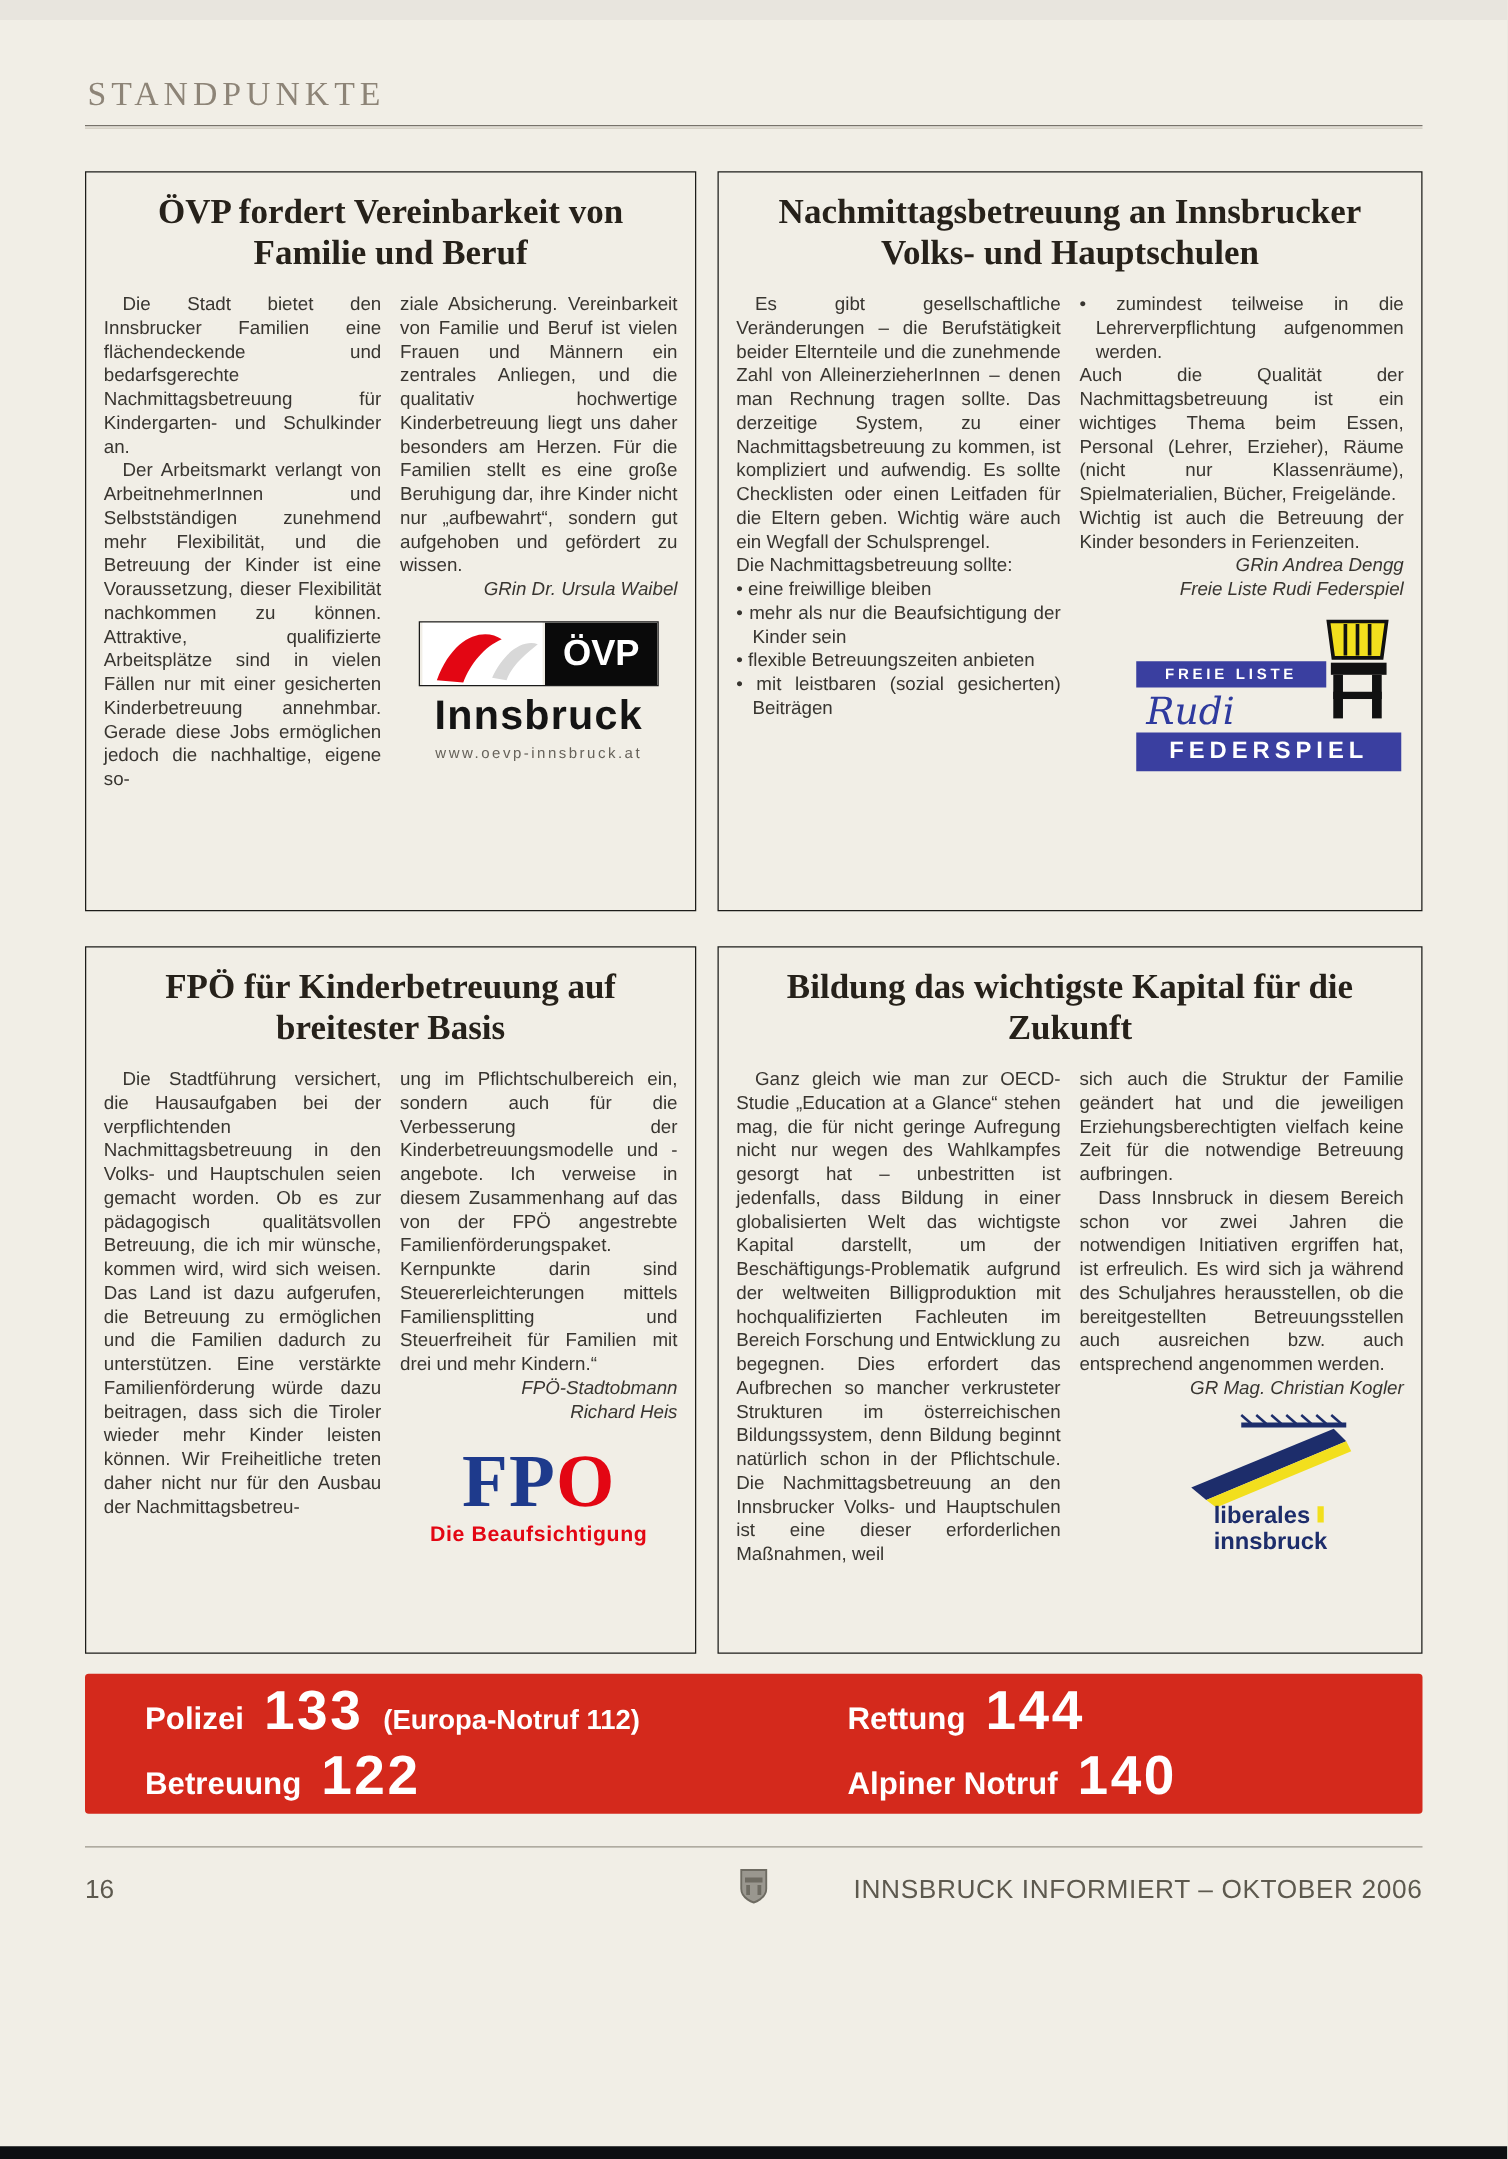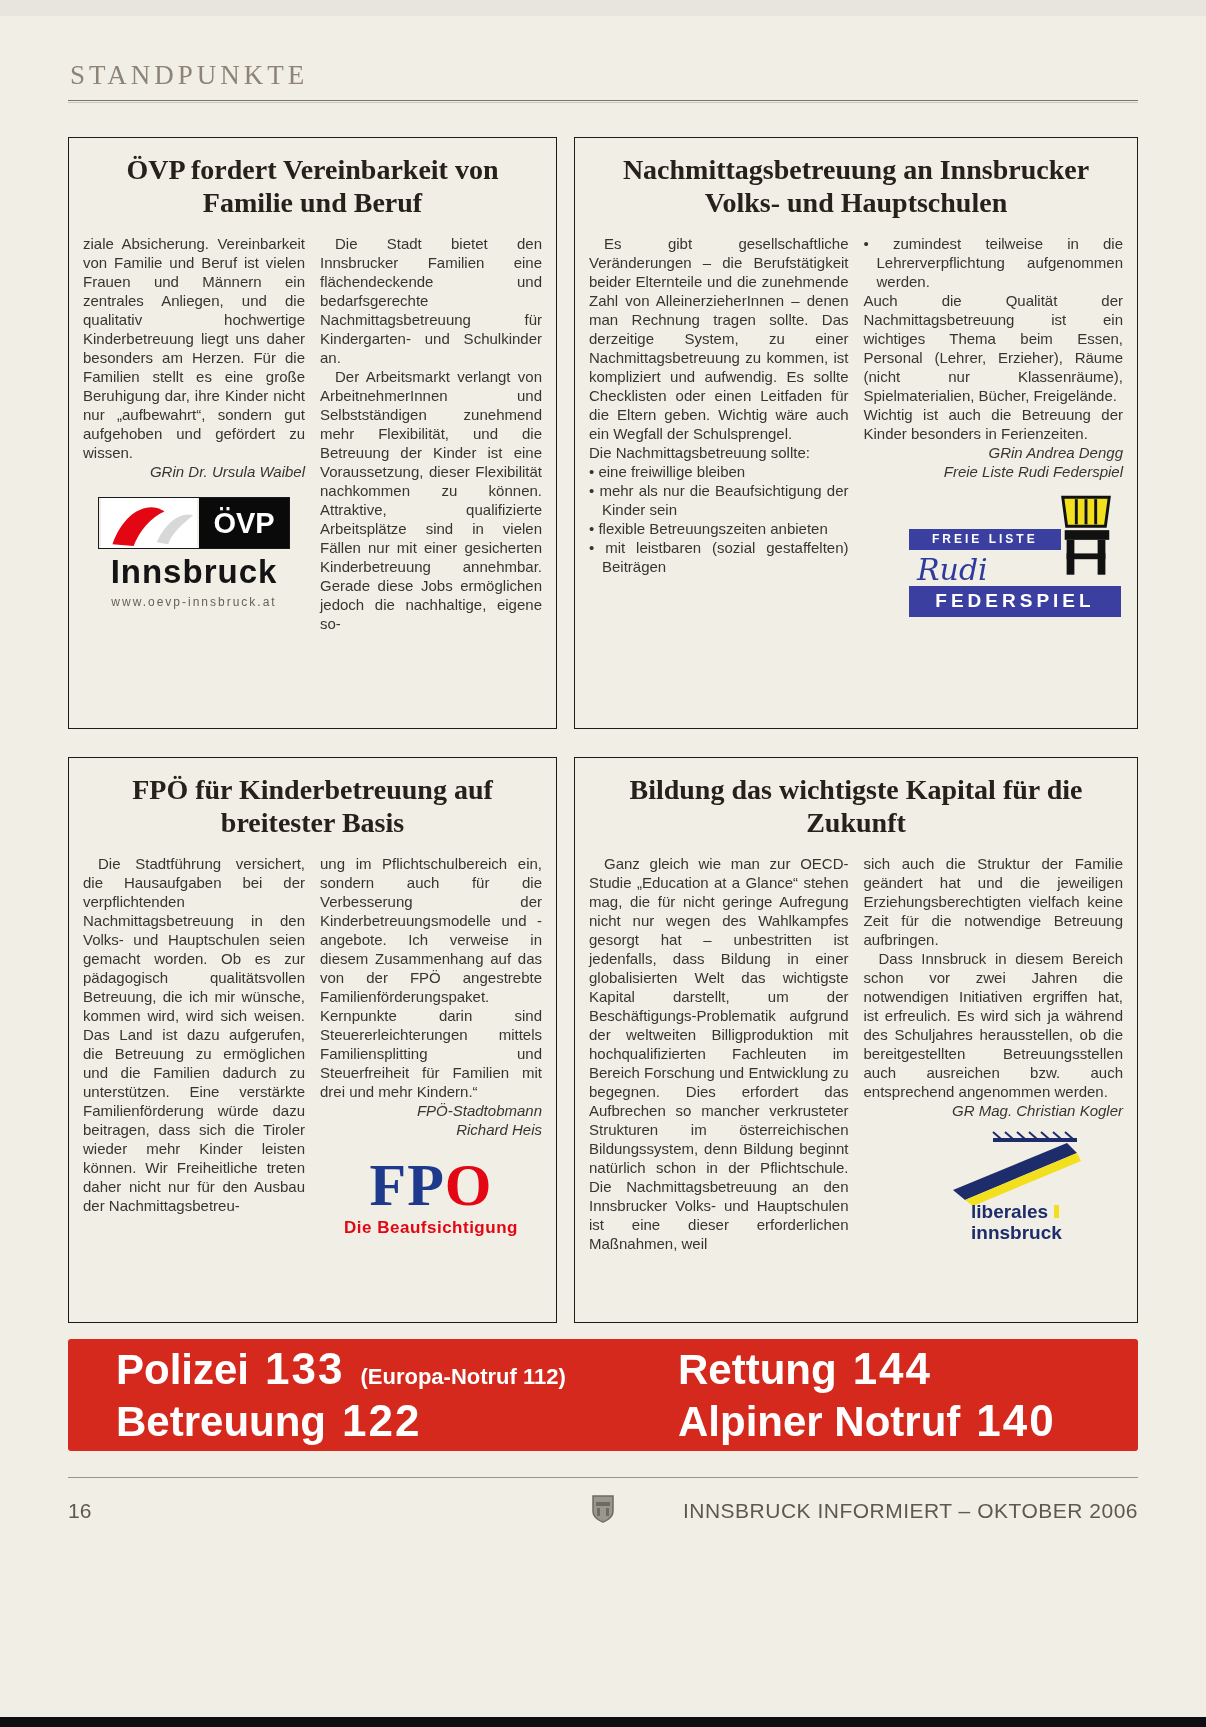--- a/index.html
+++ b/index.html
@@ -81,21 +81,21 @@
 
   
   .banner {
     margin-top:16px; height:112px; background:#d4291c; border-radius:3px;
     display:flex; align-items:center; color:#ffffff; font-weight:bold;
   }
   .banner-col { display:flex; flex-direction:column; gap:2px; }
   .banner-col.bleft { width:566px; padding-left:48px; }
   .banner-col.bright { padding-left:44px; }
   .banner-row { display:flex; align-items:baseline; gap:16px; white-space:nowrap; }
-  .b-label { font-size:42px; }
+  .b-label { font-size:25px; }
   .b-num { font-size:44px; letter-spacing:2px; }
   .b-note { font-size:22px; }
 
   
   .footer-rule { margin-top:26px; border-top:1px solid #9a958a; }
   .footer-row { display:flex; align-items:center; margin-top:16px; color:#5d594e; }
   .footer-row > * { flex:1; }
   .page-num { font-size:21px; text-align:left; }
   .crest-wrap { flex:0 0 auto; }
   .footer-title { font-size:21px; letter-spacing:0.5px; text-align:right; }
@@ -109,53 +109,53 @@
   <header class="masthead">
     <h1>STANDPUNKTE</h1>
     <div class="rule"></div>
   </header>
 
   <div class="row row1">
 
     <article class="box box-left">
       <h2 class="headline">ÖVP fordert Vereinbarkeit von Familie und Beruf</h2>
       <div class="cols">
+        <div class="col">
+          <p class="ind">Die Stadt bietet den Innsbrucker Familien eine flächendeckende und bedarfsgerechte Nachmittagsbetreuung für Kindergarten- und Schulkinder an.</p>
+          <p class="ind">Der Arbeitsmarkt verlangt von ArbeitnehmerInnen und Selbstständigen zunehmend mehr Flexibilität, und die Betreuung der Kinder ist eine Voraussetzung, dieser Flexibilität nachkommen zu können. Attraktive, qualifizierte Arbeitsplätze sind in vielen Fällen nur mit einer gesicherten Kinderbetreuung annehmbar. Gerade diese Jobs ermöglichen jedoch die nachhaltige, eigene so-</p>
+        </div>
         <div class="col">
           <p>ziale Absicherung. Vereinbarkeit von Familie und Beruf ist vielen Frauen und Männern ein zentrales Anliegen, und die qualitativ hochwertige Kinderbetreuung liegt uns daher besonders am Herzen. Für die Familien stellt es eine große Beruhigung dar, ihre Kinder nicht nur „aufbewahrt“, sondern gut aufgehoben und gefördert zu wissen.</p>
           <p class="sig">GRin Dr. Ursula Waibel</p>
           <div class="oevp-logo">
             <div class="oevp-top">
               <svg class="oevp-art" viewBox="0 0 100 52">
                 <rect width="100" height="52" fill="#ffffff"></rect>
                 <path d="M12,48 C26,10 52,4 66,14 C52,20 40,34 34,50 Z" fill="#e30613"></path>
                 <path d="M58,46 C68,24 84,14 96,18 C86,26 74,36 70,48 Z" fill="#d8d8d8"></path>
               </svg>
               <div class="oevp-black">ÖVP</div>
             </div>
             <div class="oevp-city">Innsbruck</div>
             <div class="oevp-url">www.oevp-innsbruck.at</div>
           </div>
         </div>
-        <div class="col">
-          <p class="ind">Die Stadt bietet den Innsbrucker Familien eine flächendeckende und bedarfsgerechte Nachmittagsbetreuung für Kindergarten- und Schulkinder an.</p>
-          <p class="ind">Der Arbeitsmarkt verlangt von ArbeitnehmerInnen und Selbstständigen zunehmend mehr Flexibilität, und die Betreuung der Kinder ist eine Voraussetzung, dieser Flexibilität nachkommen zu können. Attraktive, qualifizierte Arbeitsplätze sind in vielen Fällen nur mit einer gesicherten Kinderbetreuung annehmbar. Gerade diese Jobs ermöglichen jedoch die nachhaltige, eigene so-</p>
-        </div>
       </div>
     </article>
 
     <article class="box box-right">
       <h2 class="headline">Nachmittagsbetreuung an Innsbrucker Volks- und Hauptschulen</h2>
       <div class="cols">
         <div class="col">
           <p class="ind">Es gibt gesellschaftliche Veränderungen – die Berufstätigkeit beider Elternteile und die zunehmende Zahl von AlleinerzieherInnen – denen man Rechnung tragen sollte. Das derzeitige System, zu einer Nachmittagsbetreuung zu kommen, ist kompliziert und aufwendig. Es sollte Checklisten oder einen Leitfaden für die Eltern geben. Wichtig wäre auch ein Wegfall der Schulsprengel.</p>
           <p class="gap-top">Die Nachmittagsbetreuung sollte:</p>
           <div class="bullet">eine freiwillige bleiben</div>
           <div class="bullet">mehr als nur die Beaufsichtigung der Kinder sein</div>
           <div class="bullet">flexible Betreuungszeiten anbieten</div>
-          <div class="bullet">mit leistbaren (sozial gestaffelten) Beiträgen</div>
+          <div class="bullet">mit leistbaren (sozial gesicherten) Beiträgen</div>
         </div>
         <div class="col">
           <div class="bullet">zumindest teilweise in die Lehrerverpflichtung aufgenommen werden.</div>
           <p>Auch die Qualität der Nachmittagsbetreuung ist ein wichtiges Thema beim Essen, Personal (Lehrer, Erzieher), Räume (nicht nur Klassenräume), Spielmaterialien, Bücher, Freigelände.</p>
           <p>Wichtig ist auch die Betreuung der Kinder besonders in Ferienzeiten.</p>
           <p class="sig">GRin Andrea Dengg</p>
           <p class="sig2">Freie Liste Rudi Federspiel</p>
           <div class="fl-logo">
             <svg class="fl-chair" viewBox="0 0 64 86" width="62" height="84">
               <polygon points="8,4 56,4 52,34 12,34" fill="#f2df1d" stroke="#111111" stroke-width="3"></polygon>

